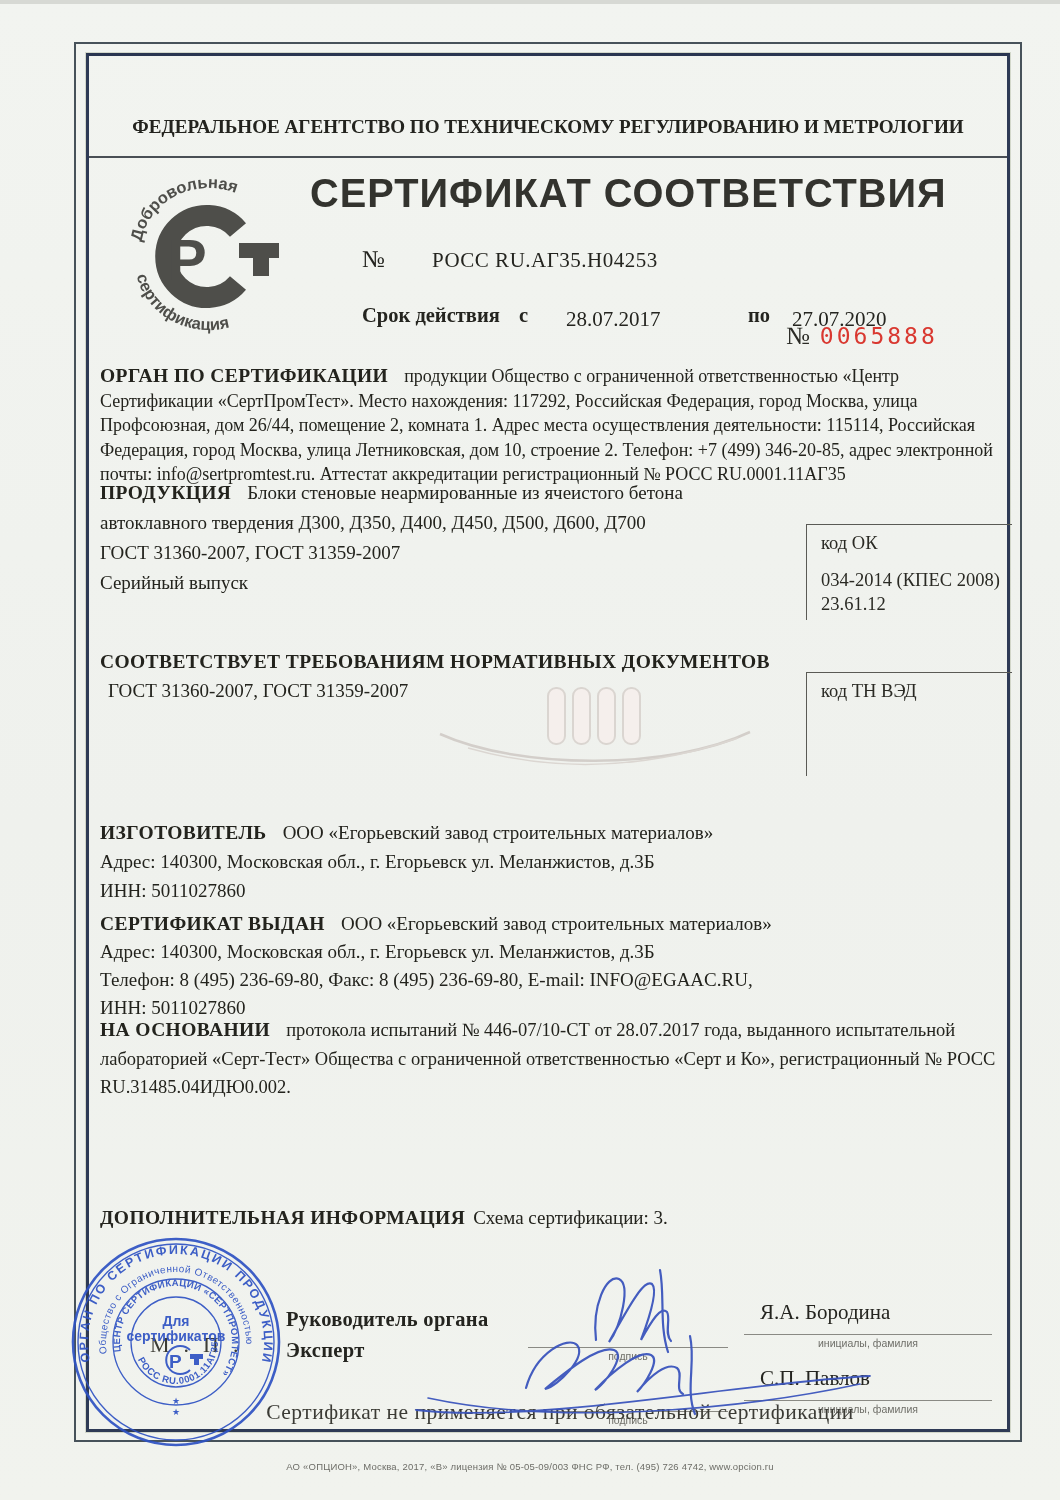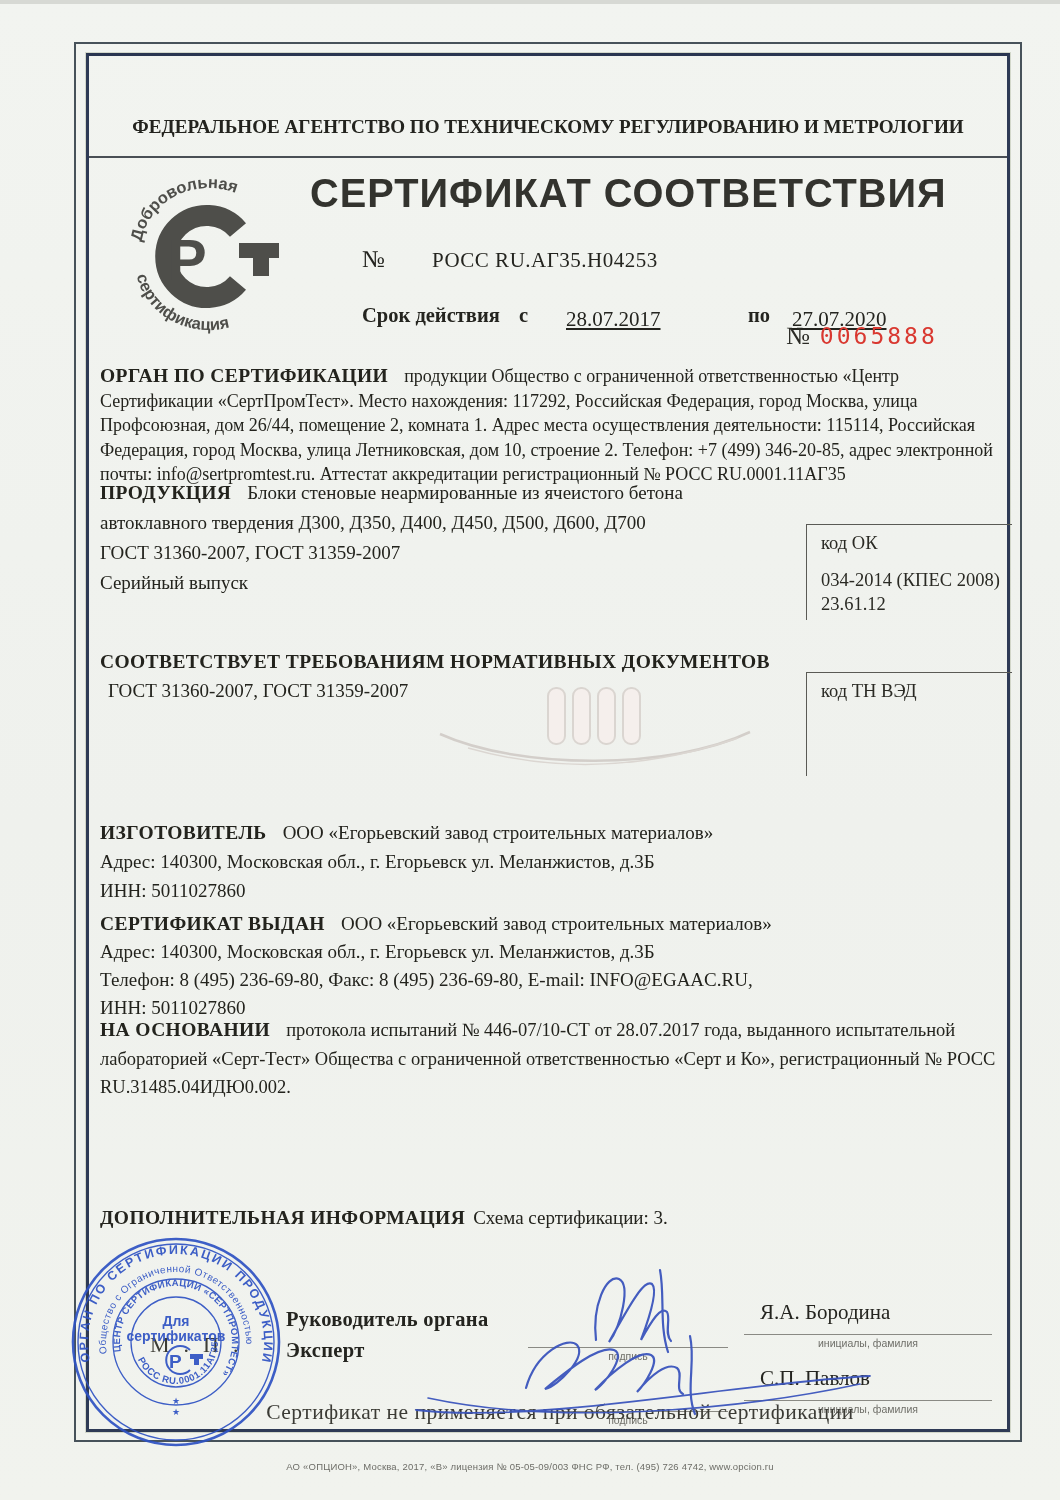--- a/index.html
+++ b/index.html
@@ -27,21 +27,21 @@
     font-family:"Liberation Sans", sans-serif; font-weight:bold; font-size:41px;
     letter-spacing:1px; color:#33332e; transform:scaleX(.97); transform-origin:left; white-space:nowrap;}
 
   .rst-logo{ position:absolute; left:113px; top:166px; }
 
   .numrow{ position:absolute; left:362px; top:246px; font-size:22px; }
   .numrow .no{ font-size:24px; }
   .numrow .val{ position:absolute; left:70px; top:2px; font-size:21px; letter-spacing:.5px; white-space:nowrap;}
 
   .validrow{ position:absolute; left:362px; top:304px; font-size:20.5px; font-weight:bold; white-space:nowrap;}
-  .validrow .date{ font-weight:normal; font-size:21px;text-decoration:underline; }
+  .validrow .date{ font-weight:normal; font-size:21px; }
   .validrow .gap1{ display:inline-block; width:14px;}
   .validrow .d1{ position:absolute; left:204px; top:3px;}
   .validrow .po{ position:absolute; left:386px; top:0;}
   .validrow .d2{ position:absolute; left:430px; top:3px;}
 
   .rednumrow{ position:absolute; left:786px; top:322px; white-space:nowrap;}
   .rednumrow .no{ font-size:25px; color:#2b2b26; }
   .rednumrow .rn{ font-family:"DejaVu Sans Mono", monospace; font-size:23px; color:#d93830;
      letter-spacing:3px; margin-left:10px; font-weight:400;}
 

